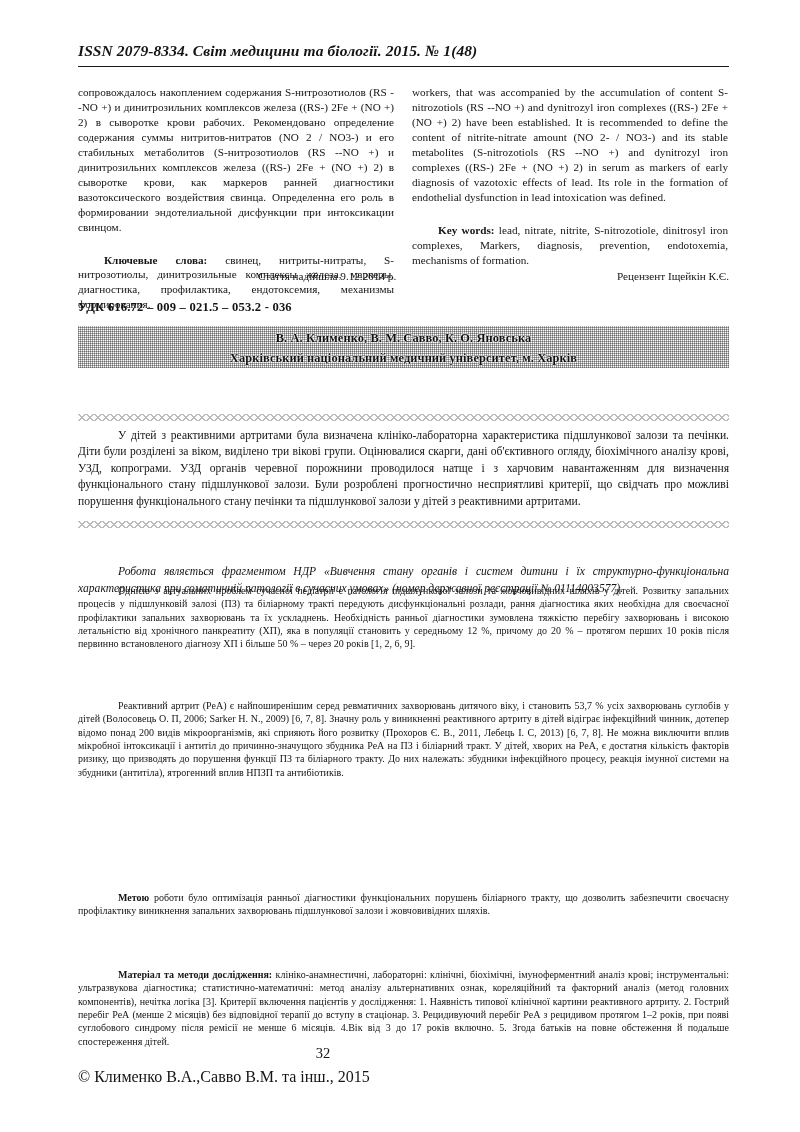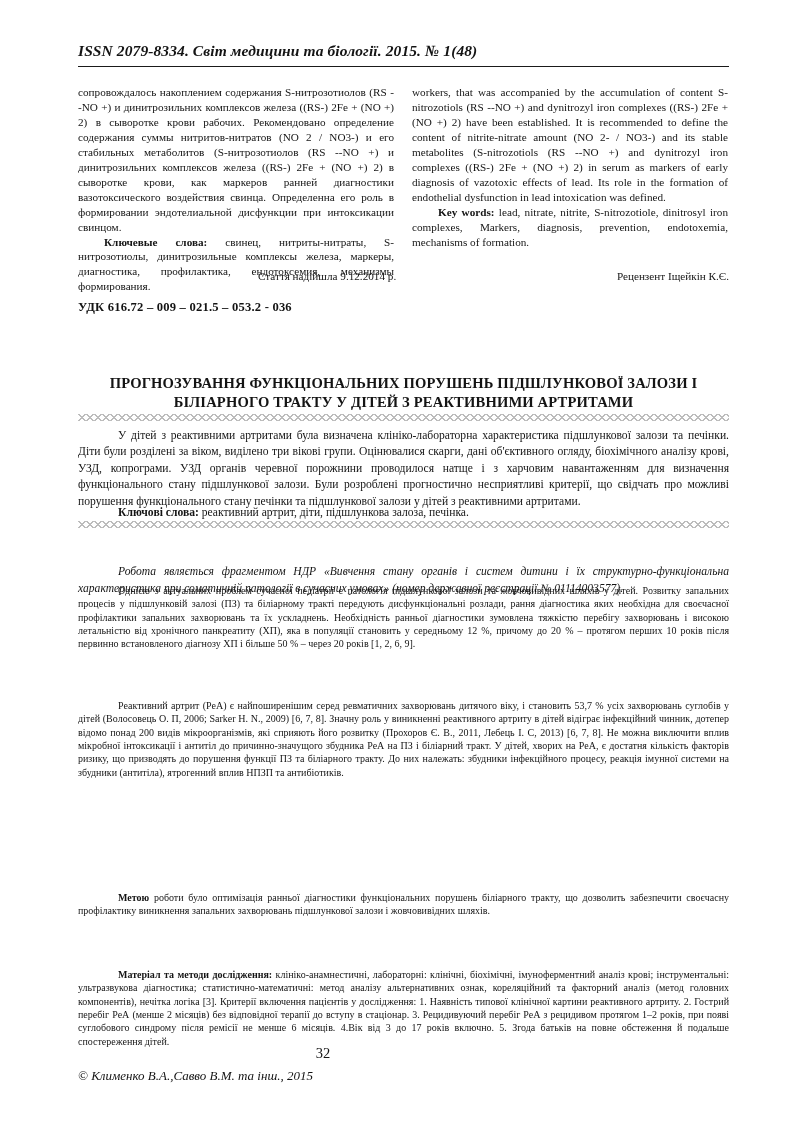--- a/index.html
+++ b/index.html
@@ -58,21 +58,21 @@
   }
   .abs-col {
     width: 316px;
     font-size: 11.2px;
     line-height: 1.335;
     text-align: justify;
     text-justify: inter-word;
     hyphens: none;
   }
   .abs-col p { margin: 0; }
-  .abs-col p + p { margin-top: 0px; }
+  .abs-col p + p { margin-top: 18px; }
   .abs-col .indent { text-indent: 26px; }
   .kw-label { font-weight: bold; }
 
   .submit-row {
     position: absolute;
     left: 78px;
     top: 270px;
     width: 651px;
     display: flex;
     justify-content: space-between;
@@ -187,22 +187,21 @@
     text-justify: inter-word;
   }
   .body-text p { margin: 0; text-indent: 40px; }
   .body-text b { font-weight: bold; }
 
   
   .copyright {
     position: absolute;
     left: 78px;
     top: 1068px;
-    font-style: italic;
-    font-size: 13px;
+    font-size: 16px;
   }
   .folio {
     position: absolute;
     left: 0;
     top: 1045px;
     width: 646px;
     text-align: center;
     font-size: 14.5px;
   }
 </style>
@@ -225,36 +224,32 @@
     </div>
   </div>
 
   <div class="submit-row">
     <div class="left">Стаття надійшла 9.12.2014 р.</div>
     <div>Рецензент Іщейкін К.Є.</div>
   </div>
 
   <div class="udc">УДК 616.72 – 009 – 021.5 – 053.2 - 036</div>
 
-
-  <div class="art-title">
-    <div>ПРОГНОЗУВАННЯ ФУНКЦІОНАЛЬНИХ ПОРУШЕНЬ ПІДШЛУНКОВОЇ ЗАЛОЗИ І</div>
-    <div>БІЛІАРНОГО ТРАКТУ У ДІТЕЙ З РЕАКТИВНИМИ АРТРИТАМИ</div>
-  </div>
+  <div class="authors-band">
+    <span class="ln">В. А. Клименко, В. М. Савво, К. О. Яновська</span>
+    <span class="ln">Харківський національний медичний університет, м. Харків</span>
+  </div>
+
 
   <div class="wavy" style="top:414px;"></div>
 
   <div class="uk-abs" style="top:428px;">
     <p class="indent">У дітей з реактивними артритами була визначена клініко-лабораторна характеристика підшлункової залози та печінки. Діти були розділені за віком, виділено три вікові групи. Оцінювалися скарги, дані об'єктивного огляду, біохімічного аналізу крові, УЗД, копрограми. УЗД органів черевної порожнини проводилося натще і з харчовим навантаженням для визначення функціонального стану підшлункової залози. Були розроблені прогностично несприятливі критерії, що свідчать про можливі порушення функціонального стану печінки та підшлункової залози у дітей з реактивними артритами.</p>
   </div>
 
-  <div class="uk-kw" style="top:505px;">
-    <span class="kw-label">Ключові слова:</span>
-    <span>реактивний артрит, діти, підшлункова залоза, печінка.</span>
-  </div>
 
   <div class="wavy" style="top:521px;"></div>
 
   <div class="fund-note" style="top:536px;">
     <p>Робота являється фрагментом НДР «Вивчення стану органів і систем дитини і їх структурно-функціональна характеристика при соматичній патології в сучасних умовах» (номер державної реєстрації № 01114003577).</p>
   </div>
 
   <div class="body-text" style="top:584px;">
     <p>Однією з актуальних проблем сучасної педіатрії є патологія підшлункової залози та жовчовивідних шляхів у дітей. Розвитку запальних процесів у підшлунковій залозі (ПЗ) та біліарному тракті передують дисфункціональні розлади, рання діагностика яких необхідна для своєчасної профілактики запальних захворювань та їх ускладнень. Необхідність ранньої діагностики зумовлена тяжкістю перебігу захворювань і високою летальністю від хронічного панкреатиту (ХП), яка в популяції становить у середньому 12 %, причому до 20 % – протягом перших 10 років після первинно встановленого діагнозу ХП і більше 50 % – через 20 років [1, 2, 6, 9].</p>
   </div>

